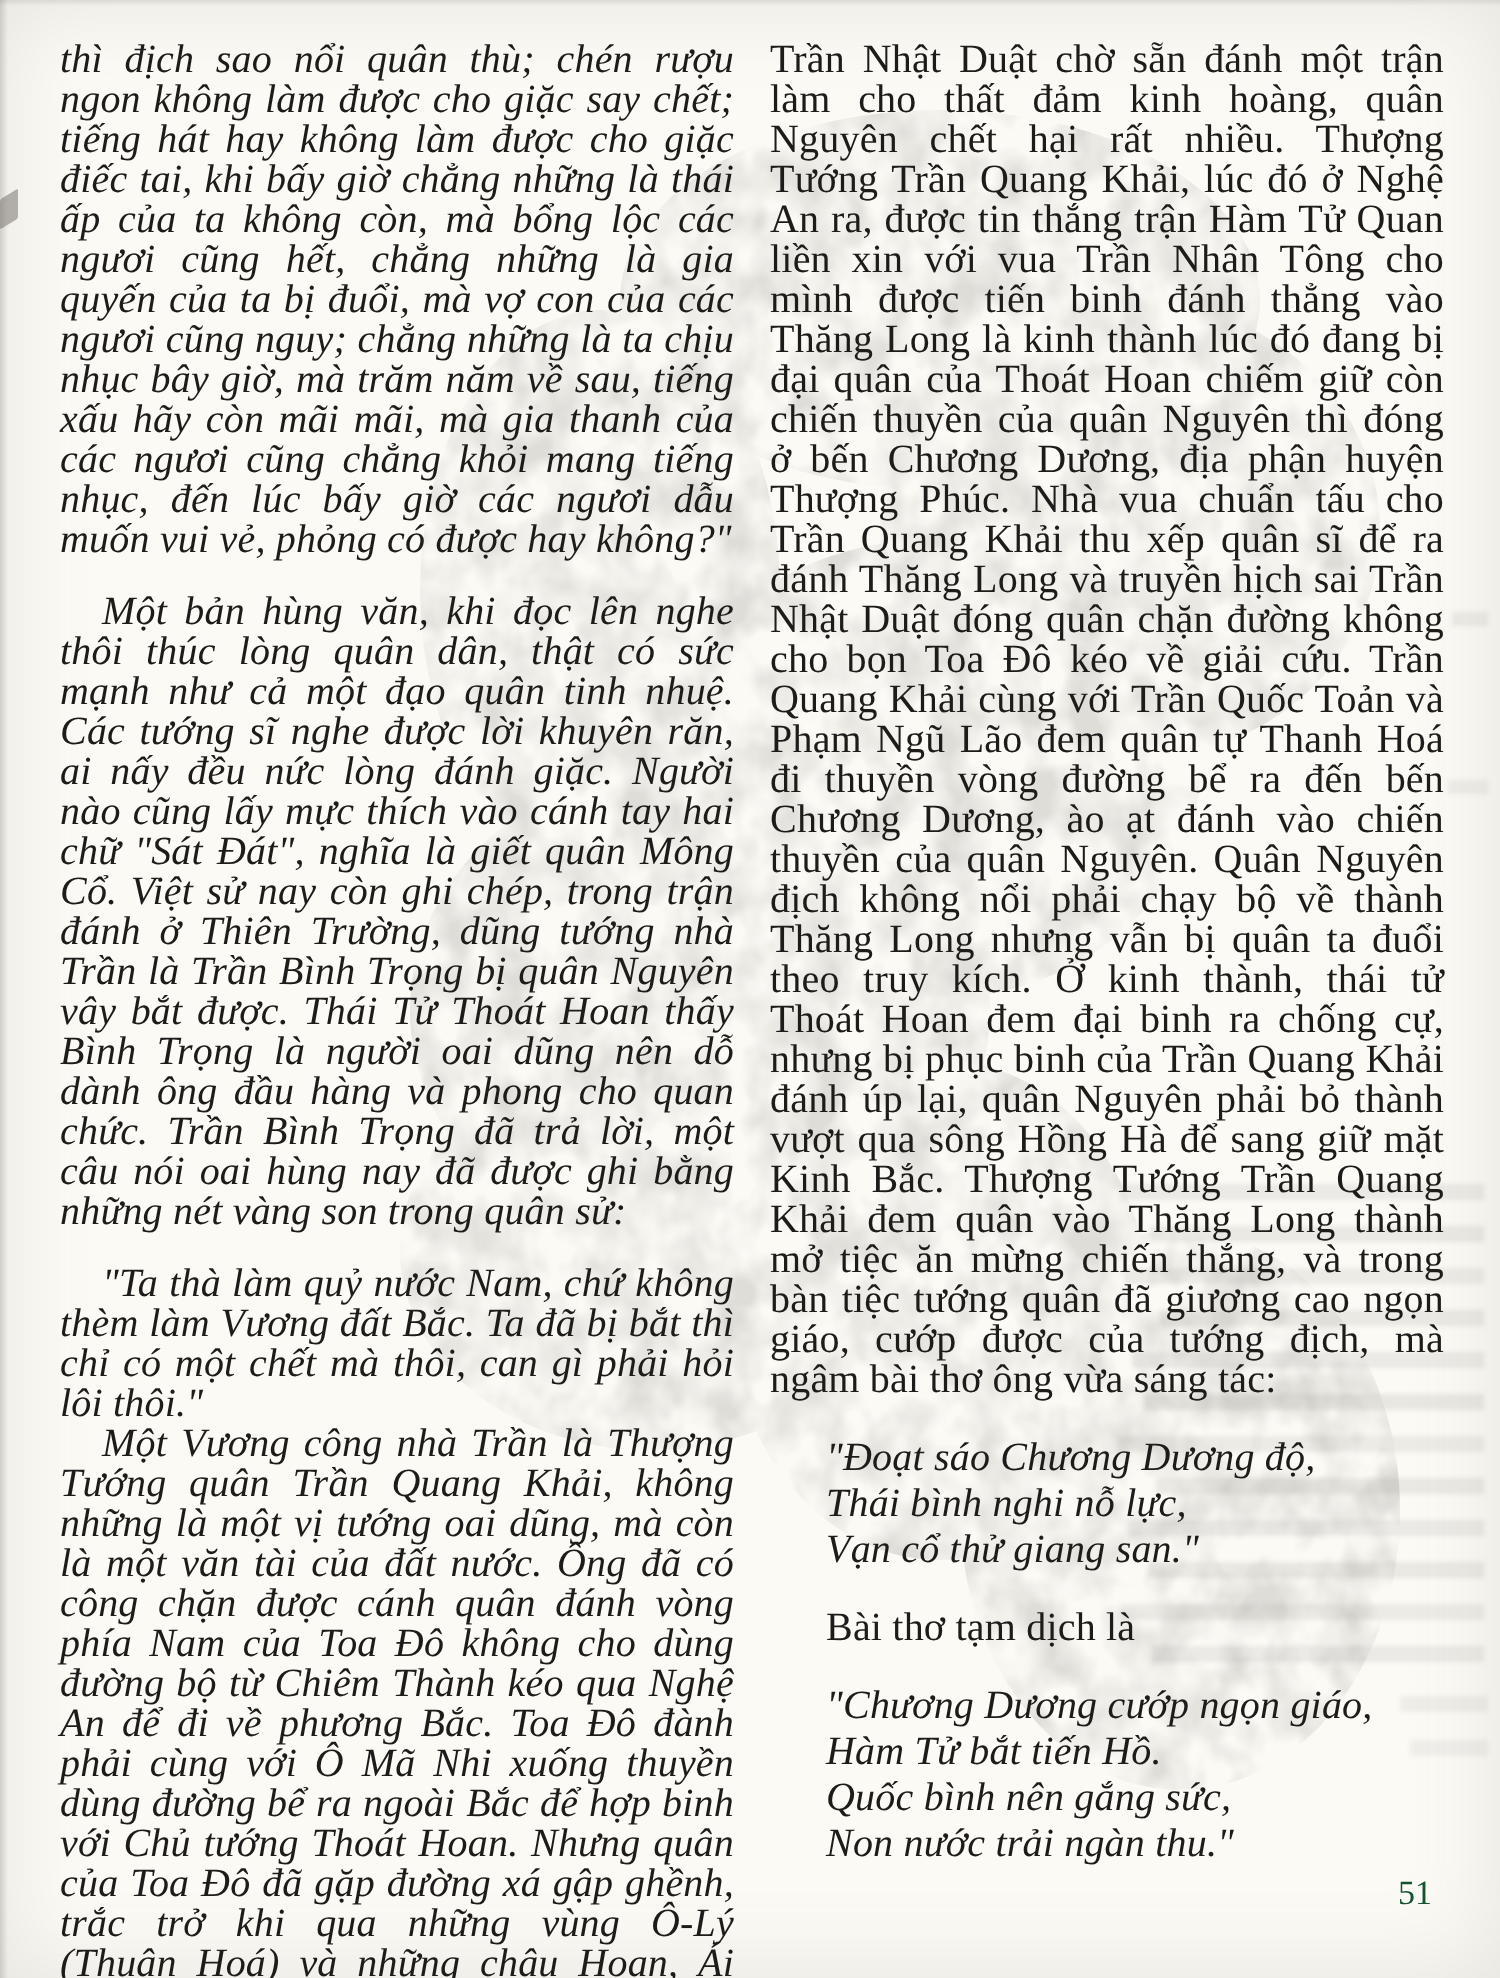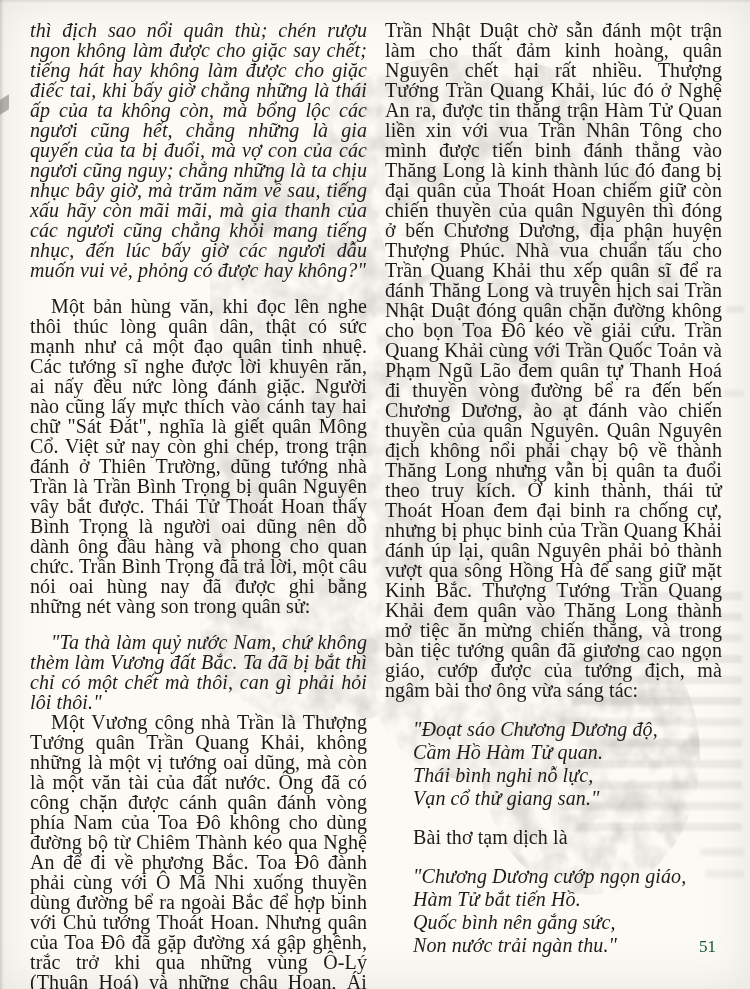--- a/index.html
+++ b/index.html
@@ -37,21 +37,21 @@
   }
   .col {
     width: 337px;
     text-align: justify;
     font-size: 20px;
     line-height: 20px;
     letter-spacing: 0.1px;
   }
   .para { margin: 0; }
   .para.gap { margin-top: 16px; }
-  .indent { text-indent: 21px; }
+  .indent { text-indent: 21px; font-style: italic; }
   .italic { font-style: italic; }
   .poem {
     margin: 18px 0 0 28px;
     font-style: italic;
     line-height: 23px;
   }
   .label { text-indent: 28px; margin-top: 17px; }
   .pagenum {
     position: absolute;
     right: 34px; bottom: 32px;
@@ -117,21 +117,20 @@
       <p class="para indent gap">Một bản hùng văn, khi đọc lên nghe thôi thúc lòng quân dân, thật có sức mạnh như cả một đạo quân tinh nhuệ. Các tướng sĩ nghe được lời khuyên răn, ai nấy đều nức lòng đánh giặc. Người nào cũng lấy mực thích vào cánh tay hai chữ "Sát Đát", nghĩa là giết quân Mông Cổ. Việt sử nay còn ghi chép, trong trận đánh ở Thiên Trường, dũng tướng nhà Trần là Trần Bình Trọng bị quân Nguyên vây bắt được. Thái Tử Thoát Hoan thấy Bình Trọng là người oai dũng nên dỗ dành ông đầu hàng và phong cho quan chức. Trần Bình Trọng đã trả lời, một câu nói oai hùng nay đã được ghi bằng những nét vàng son trong quân sử:</p>
       <p class="para italic indent gap">"Ta thà làm quỷ nước Nam, chứ không thèm làm Vương đất Bắc. Ta đã bị bắt thì chỉ có một chết mà thôi, can gì phải hỏi lôi thôi."</p>
       <p class="para indent">Một Vương công nhà Trần là Thượng Tướng quân Trần Quang Khải, không những là một vị tướng oai dũng, mà còn là một văn tài của đất nước. Ông đã có công chặn được cánh quân đánh vòng phía Nam của Toa Đô không cho dùng đường bộ từ Chiêm Thành kéo qua Nghệ An để đi về phương Bắc. Toa Đô đành phải cùng với Ô Mã Nhi xuống thuyền dùng đường bể ra ngoài Bắc để hợp binh với Chủ tướng Thoát Hoan. Nhưng quân của Toa Đô đã gặp đường xá gập ghềnh, trắc trở khi qua những vùng Ô-Lý (Thuận Hoá) và những châu Hoan, Ái (Nghệ An, Thanh Hoá) bị quân của Trần Quang Khải ngăn chặn, nay lại phải vượt bể ra Bắc, sức lực mỏi mệt nên khi chiến thuyền vừa tới cửa Hàm Tử, thuộc tỉnh Hưng Yên thì bị 5 vạn quân của Chiêu Văn Vương</p>
     </div>
 
     <div class="col">
       <p class="para">Trần Nhật Duật chờ sẵn đánh một trận làm cho thất đảm kinh hoàng, quân Nguyên chết hại rất nhiều. Thượng Tướng Trần Quang Khải, lúc đó ở Nghệ An ra, được tin thắng trận Hàm Tử Quan liền xin với vua Trần Nhân Tông cho mình được tiến binh đánh thẳng vào Thăng Long là kinh thành lúc đó đang bị đại quân của Thoát Hoan chiếm giữ còn chiến thuyền của quân Nguyên thì đóng ở bến Chương Dương, địa phận huyện Thượng Phúc. Nhà vua chuẩn tấu cho Trần Quang Khải thu xếp quân sĩ để ra đánh Thăng Long và truyền hịch sai Trần Nhật Duật đóng quân chặn đường không cho bọn Toa Đô kéo về giải cứu. Trần Quang Khải cùng với Trần Quốc Toản và Phạm Ngũ Lão đem quân tự Thanh Hoá đi thuyền vòng đường bể ra đến bến Chương Dương, ào ạt đánh vào chiến thuyền của quân Nguyên. Quân Nguyên địch không nổi phải chạy bộ về thành Thăng Long nhưng vẫn bị quân ta đuổi theo truy kích. Ở kinh thành, thái tử Thoát Hoan đem đại binh ra chống cự, nhưng bị phục binh của Trần Quang Khải đánh úp lại, quân Nguyên phải bỏ thành vượt qua sông Hồng Hà để sang giữ mặt Kinh Bắc. Thượng Tướng Trần Quang Khải đem quân vào Thăng Long thành mở tiệc ăn mừng chiến thắng, và trong bàn tiệc tướng quân đã giương cao ngọn giáo, cướp được của tướng địch, mà ngâm bài thơ ông vừa sáng tác:</p>
 
       <div class="poem">
         <div class="poem-line">"Đoạt sáo Chương Dương độ,</div>
-        <div class="poem-line">Cầm Hồ Hàm Tử quan.</div>
         <div class="poem-line">Thái bình nghi nỗ lực,</div>
         <div class="poem-line">Vạn cổ thử giang san."</div>
       </div>
 
       <p class="para label">Bài thơ tạm dịch là</p>
 
       <div class="poem">
         <div class="poem-line">"Chương Dương cướp ngọn giáo,</div>
         <div class="poem-line">Hàm Tử bắt tiến Hồ.</div>
         <div class="poem-line">Quốc bình nên gắng sức,</div>

